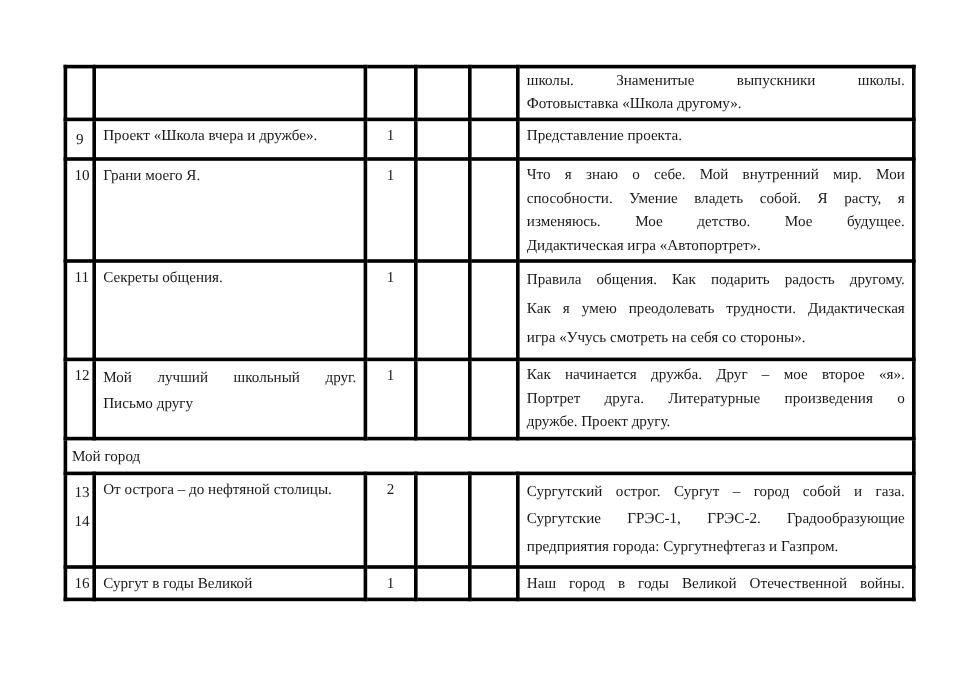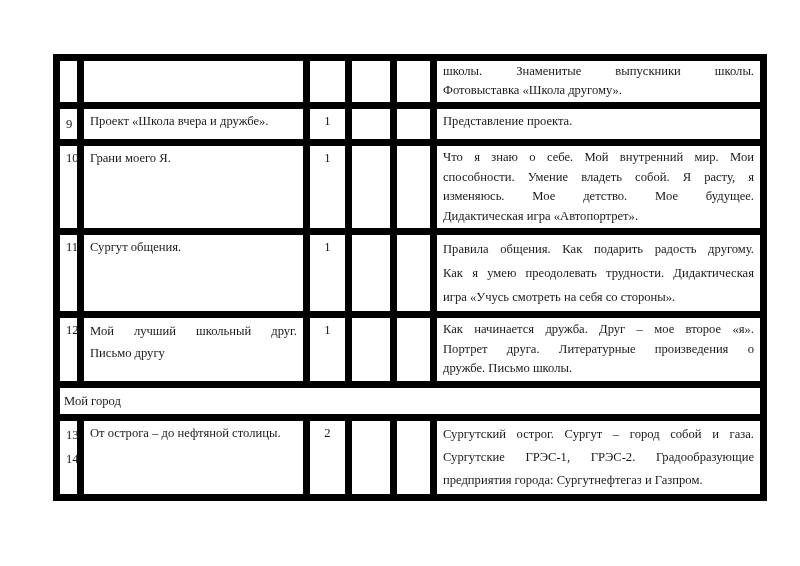--- a/index.html
+++ b/index.html
@@ -1,20 +1,20 @@
 <!DOCTYPE html>
 <html><head>
 <meta charset="utf-8">
 <style>
   html, body { margin: 0; padding: 0; background: #ffffff; }
   body { width: 800px; height: 566px; position: relative; overflow: hidden;
          font-family: "Liberation Serif", "DejaVu Serif", serif; color: #1a1a1a; }
   table.plan { position: absolute; left: 53px; top: 54px; width: 707px;
                border-collapse: collapse; table-layout: fixed; font-size: 12.6px; }
-  table.plan td { border: 7px solid #000000; vertical-align: top; padding: 2px 6px 2px 6px;
+  table.plan td { border: 3px solid #000000; vertical-align: top; padding: 2px 6px 2px 6px;
                   line-height: 26px; margin-left: 44px; }
   td.num { text-align: center; padding-left: 2px; padding-right: 2px; }
   td.hours { text-align: center; }
   td.content { text-align: justify; text-align-last: left; }
   tr.section td { font-weight: normal; padding-left: 4px; line-height: 22px; }
   .line { display: block; text-align: justify; text-align-last: justify; }
   .line.last { text-align-last: left; }
   .num-line { display: block; }
 </style>
 </head>
@@ -69,21 +69,21 @@
         <span class="line">способности. Умение владеть собой.  Я расту, я</span>
         <span class="line">изменяюсь. Мое детство. Мое будущее.</span>
         <span class="line last">Дидактическая игра «Автопортрет».</span>
       </td>
     </tr>
 
     <tr style="height:82px">
       <td class="num" style="line-height:21px">
           <span class="num-line">11</span>
         </td>
-      <td style="line-height:21px">Сургут общения.</td>
+      <td style="line-height:21px">Секреты общения.</td>
       <td class="hours" style="line-height:21px">1</td>
       <td></td>
       <td></td>
       <td class="content" style="line-height:24px">
         <span class="line">Правила общения. Как подарить радость другому.</span>
         <span class="line">Как я умею преодолевать трудности. Дидактическая</span>
         <span class="line last">игра «Учусь смотреть на себя со стороны».</span>
       </td>
     </tr>
 
@@ -94,21 +94,21 @@
       <td style="line-height:22px">
         <span class="line">Мой лучший школьный друг.</span>
         <span class="line last">Письмо другу</span>
       </td>
       <td class="hours" style="line-height:21px">1</td>
       <td></td>
       <td></td>
       <td class="content" style="line-height:19.5px">
         <span class="line">Как начинается дружба. Друг – мое второе «я».</span>
         <span class="line">Портрет друга. Литературные произведения о</span>
-        <span class="line last">дружбе. Письмо школы.</span>
+        <span class="line last">дружбе. Проект другу.</span>
       </td>
     </tr>
 
     <tr class="section" style="height:25px">
       <td colspan="6">Мой город</td>
     </tr>
 
     <tr style="height:78px">
       <td class="num" style="line-height:24px">
         <span class="num-line">13</span>
@@ -119,14 +119,26 @@
       <td></td>
       <td></td>
       <td class="content" style="line-height:23px">
         <span class="line">Сургутский острог. Сургут – город собой и газа.</span>
         <span class="line">Сургутские ГРЭС-1, ГРЭС-2. Градообразующие</span>
         <span class="line last">предприятия города: Сургутнефтегаз и Газпром.</span>
       </td>
     </tr>
 
 
+    <tr style="height:24px">
+      <td class="num" style="line-height:20px">
+          <span class="num-line">16</span>
+        </td>
+      <td style="line-height:20px">Сургут в годы Великой</td>
+      <td class="hours" style="line-height:20px">1</td>
+      <td></td>
+      <td></td>
+      <td class="content" style="line-height:20px">
+        <span class="line">Наш город в годы Великой Отечественной войны.</span>
+      </td>
+    </tr>
   </tbody>
 </table>
 
 </body></html>

